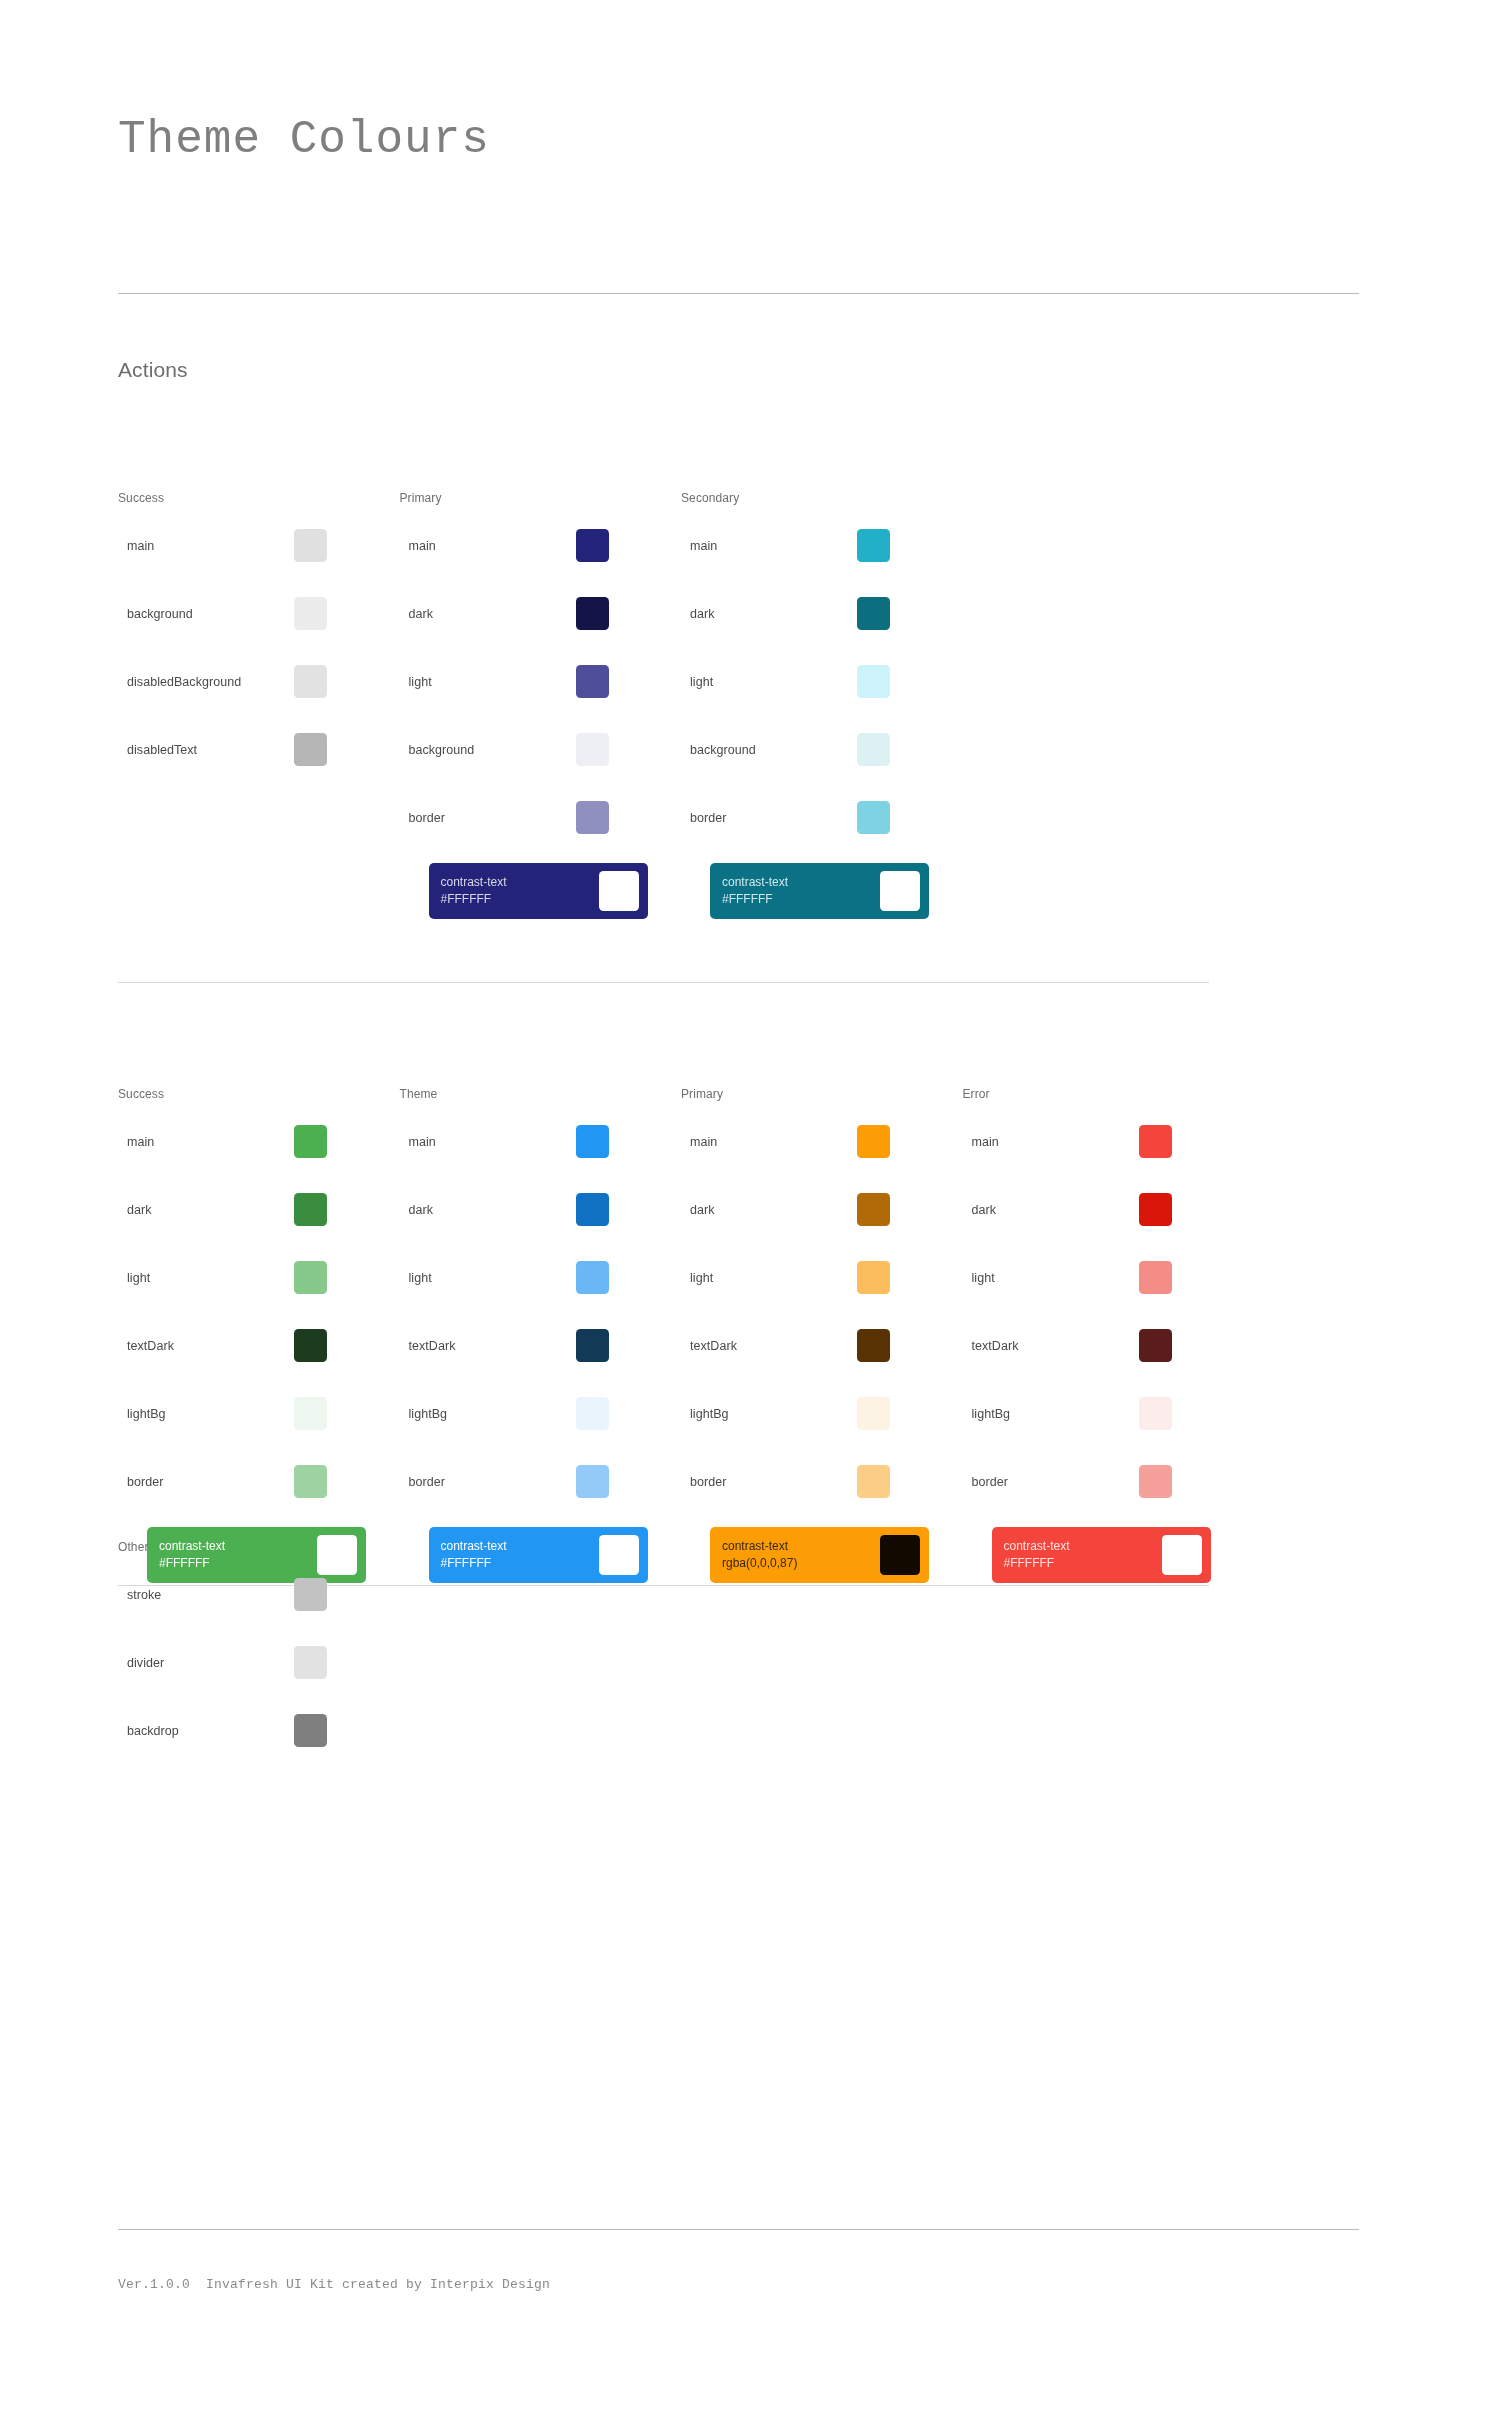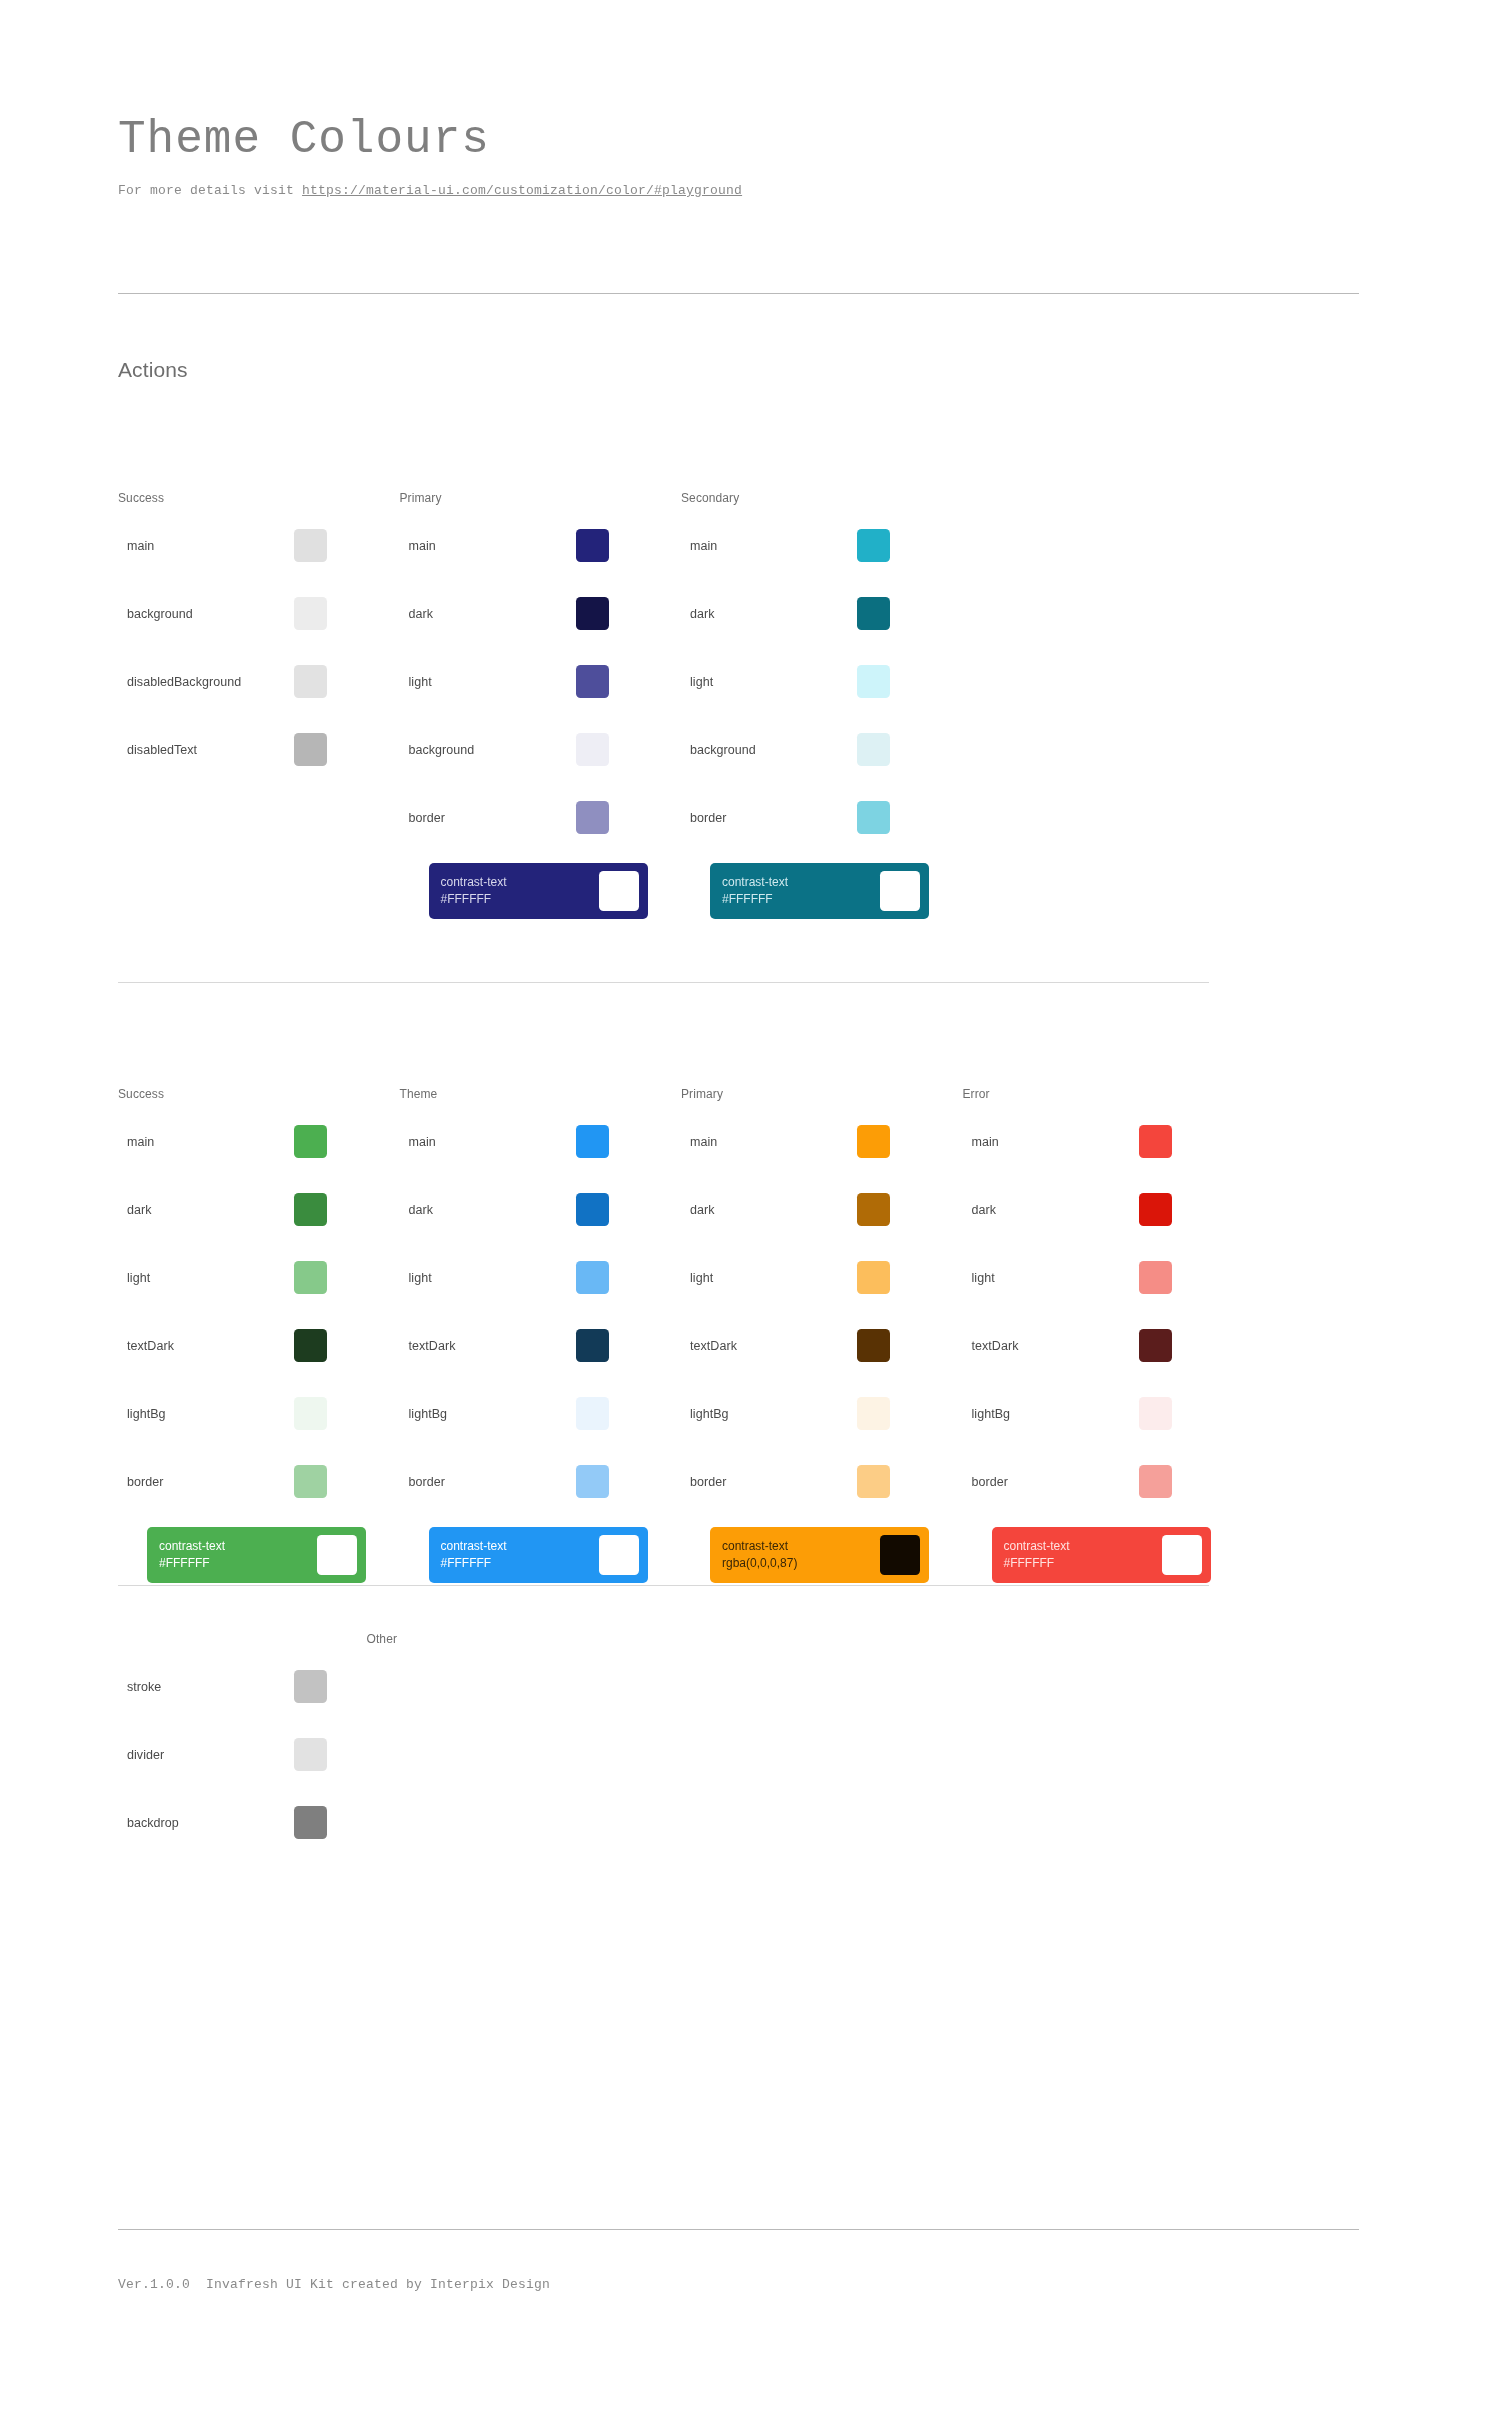--- a/index.html
+++ b/index.html
@@ -51,21 +51,21 @@
 
   
   .grid {
     position:absolute; left:118px; width:1241px;
     display:grid;
     grid-template-columns:repeat(4, 279px);
     column-gap:2.5px;
   }
   #grid-row-1 { top:491px; }
   #grid-row-2 { top:1087px; }
-  #grid-row-3 { top:1632px;text-align:right; }
+  #grid-row-3 { top:1540px; }
 
   .group { position:relative; width:279px; }
   .group-title {
     font-size:12px; color:#6e6e6e; font-weight:400;
     margin-bottom:21px; letter-spacing:0.1px;
   }
 
   .swatch-row {
     display:flex; align-items:center; justify-content:space-between;
     height:39px; margin-bottom:29px; width:209px;
@@ -112,21 +112,20 @@
     white-space:pre;
   }
 </style>
 </head>
 <body>
 
 <div class="page">
 
   <div class="header">
     <div class="page-title">Theme Colours</div>
-    <div class="subtitle-row"><span>For more details visit </span><span class="subtitle-link">https://material-ui.com/customization/color/#playground</span></div>
   </div>
 
   <div class="rule-top"></div>
 
   <div class="section-heading">Actions</div>
 
   <div class="grid" id="grid-row-1">
       <div class="group">
         <div class="group-title">Success</div>
         <div class="swatch-row">

